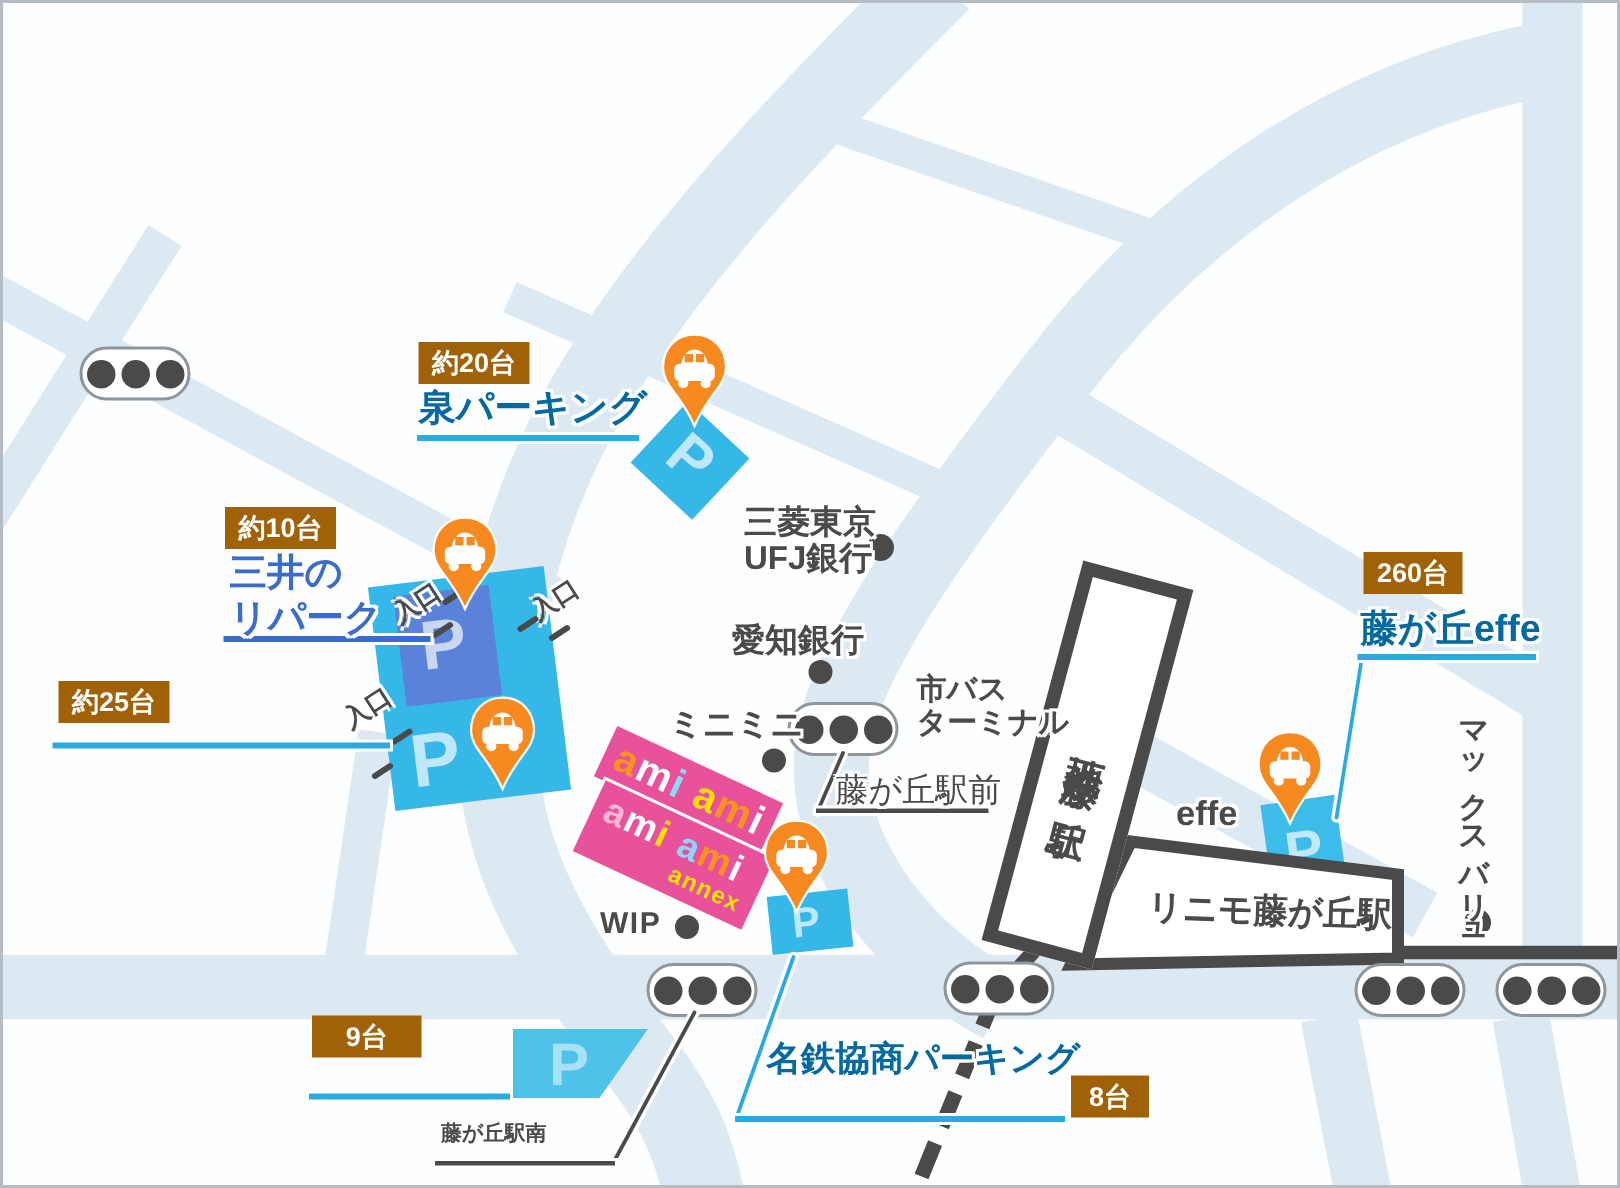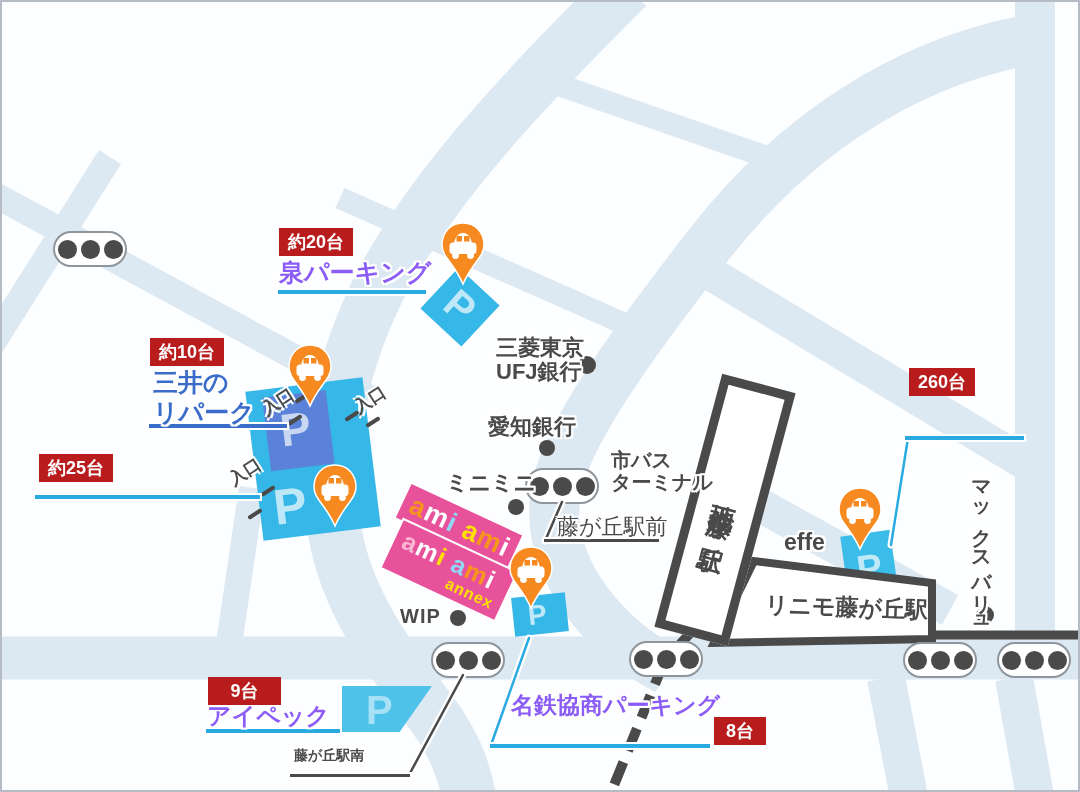--- a/index.html
+++ b/index.html
@@ -3,26 +3,26 @@
 <meta charset="utf-8">
 <style>
   html,body{margin:0;padding:0;background:#fff;}
   .map{position:relative;width:1080px;height:792px;box-sizing:border-box;
        background:#fdfeff;border:2px solid #b6bcc3;overflow:hidden;
        font-family:"Liberation Sans","DejaVu Sans",sans-serif;}
   svg.layer{position:absolute;left:0;top:0;}
   .z0{z-index:0}.z20{z-index:20}.z40{z-index:40}
   .lot{position:absolute;z-index:10;}
   .pletter{position:absolute;color:rgba(255,255,255,.68);font-weight:bold;line-height:1;}
-  .badge{position:absolute;background:#b91c1c;color:#fff;font-weight:bold;font-size:18px;
+  .badge{position:absolute;background:#a16207;color:#fff;font-weight:bold;font-size:18px;
          line-height:1;padding:5px 9px;z-index:52;white-space:nowrap;text-align:center;}
   .plabel{position:absolute;font-weight:bold;white-space:nowrap;z-index:50;line-height:1.2;
           text-shadow:-2px -2px 0 #fff,2px -2px 0 #fff,-2px 2px 0 #fff,2px 2px 0 #fff,
                       0 -2px 0 #fff,0 2px 0 #fff,-2px 0 0 #fff,2px 0 0 #fff;}
-  .cyan{color:#8b5cf6}.mitsui{color:#3a6cc9}.dark{color:#4a4a4a}
+  .cyan{color:#0369a1}.mitsui{color:#3a6cc9}.dark{color:#4a4a4a}
   .uline{position:absolute;height:4px;z-index:45;box-shadow:0 0 0 2px #fff;}
   .dot{position:absolute;background:#4a4a4a;border-radius:50%;z-index:30;}
   .tl{position:absolute;width:70px;height:32px;background:#fff;border:2px solid #8e959c;
       border-radius:18px;display:flex;align-items:center;justify-content:center;gap:4px;
       z-index:35;transform:translate(-50%,-50%);}
   .tl i{width:19px;height:19px;background:#4a4a4a;border-radius:50%;}
   .pin{position:absolute;z-index:60;transform:translate(-50%,-100%);}
   .entrance{position:absolute;color:#4a4a4a;font-weight:bold;font-size:17px;z-index:36;
             transform:translate(-50%,-50%) rotate(-33deg);white-space:nowrap;
             text-shadow:-2px -2px 0 #fff,2px -2px 0 #fff,-2px 2px 0 #fff,2px 2px 0 #fff;}
@@ -133,24 +133,24 @@
   <div class="badge" style="left:37px;top:416px;margin-top:36px;">約25台</div>
   <div class="badge" style="left:206px;top:675px;width:55px;">9台</div>
   <div class="badge" style="left:712px;top:715px;width:34px;">8台</div>
   <div class="badge" style="left:907px;top:366px;">260台</div>
 
   <div class="plabel cyan" style="left:277px;top:255px;font-size:25px;">泉パーキング</div>
   <div class="plabel mitsui" style="left:151px;top:366px;font-size:25px;line-height:1.18;">
     <div>三井の</div>
     <div>リパーク</div>
   </div>
-  <div class="plabel cyan" style="left:205px;top:700px;font-size:24px;">アイペック</div>
   <div class="plabel cyan" style="left:509px;top:690px;font-size:23px;line-height:1.14;">
     <div>名鉄協商パーキング</div>
   </div>
+  <div class="plabel cyan" style="left:905px;top:402px;font-size:25px;">藤が丘effe</div>
 
   <div class="plabel dark" style="left:555px;top:512px;font-size:22px;font-weight:400;">藤が丘駅前</div>
   <div class="plabel dark" style="left:292px;top:745px;font-size:14px;font-weight:600;">藤が丘駅南</div>
 
   <div class="plabel dark" style="left:494px;top:334px;font-size:22px;font-weight:600;line-height:1.1;">
     <div>三菱東京</div>
     <div>UFJ銀行</div>
   </div>
   <div class="plabel dark" style="left:486px;top:412px;font-size:22px;font-weight:600;">愛知銀行</div>
   <div class="plabel dark" style="left:444px;top:468px;font-size:22px;font-weight:600;text-align:right;">ミニミニ</div>

